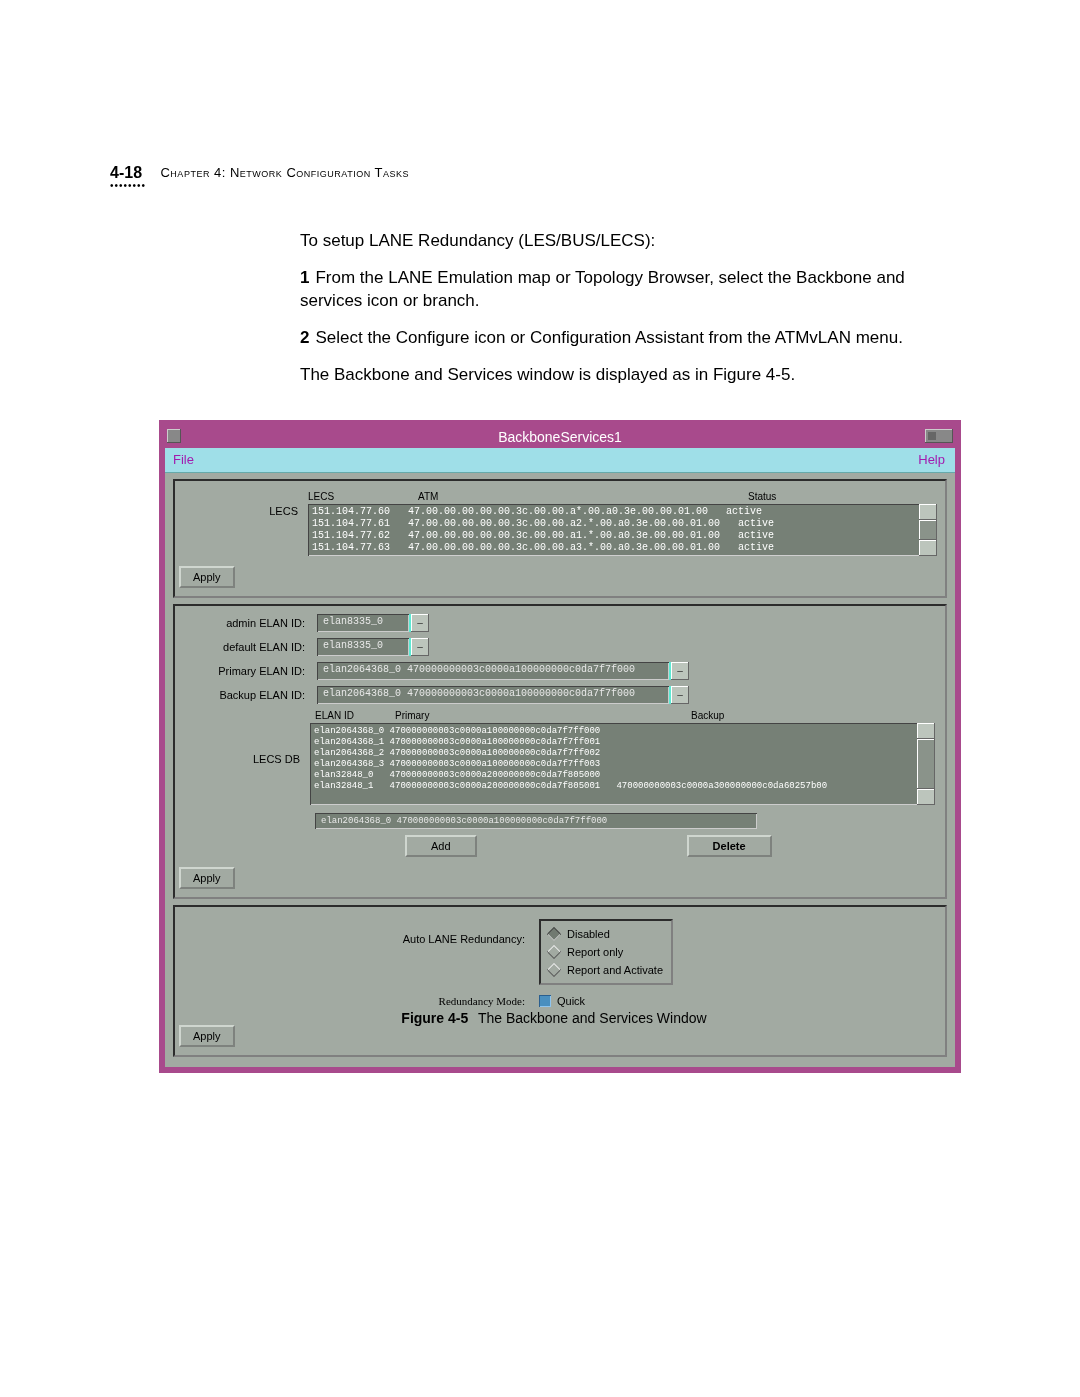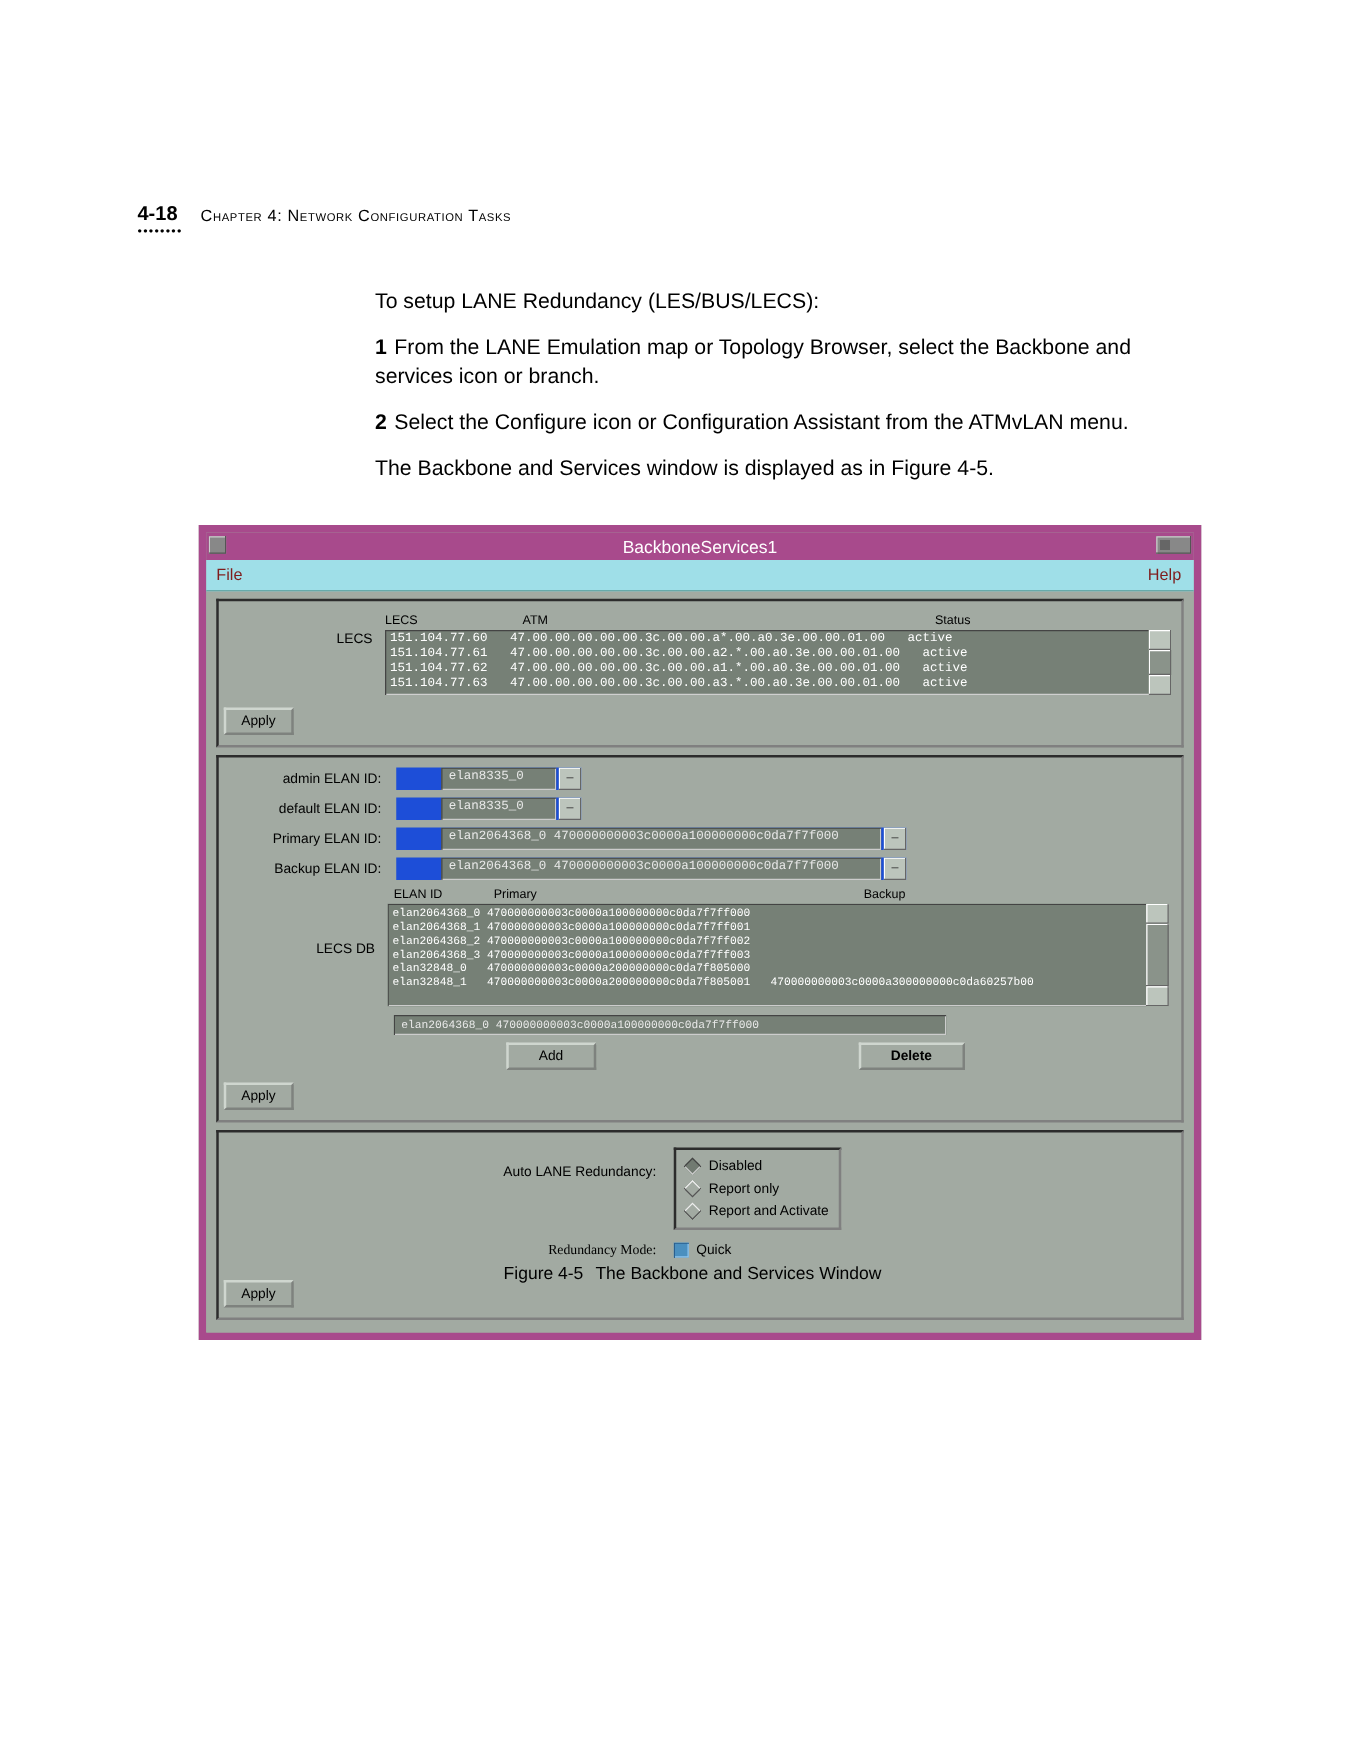--- a/index.html
+++ b/index.html
@@ -89,21 +89,21 @@
     left: 3px; top: 3px;
     width: 8px; height: 8px;
     background: #666;
   }
   .menubar {
     background: #9fdfe8;
     height: 24px;
     line-height: 24px;
     font-size: 13px;
     padding: 0 8px;
-    color: #7f1d1d;
+    color: #a21caf;
     position: relative;
     border-bottom: 1px solid #6aa;
   }
   .menubar .help {
     position: absolute;
     right: 10px;
     top: 0;
   }
   .panel {
     background: #a2aaa2;
@@ -165,22 +165,21 @@
   .formrow {
     display: flex;
     align-items: center;
     margin-bottom: 6px;
     font-size: 11px;
   }
   .formrow .flabel { width: 120px; text-align: right; padding-right: 12px; }
   .dropdown {
     display: inline-flex;
     align-items: center;
-    background: #1d4ed8;
-    padding-left: 36px;
+    background: #5eead4;
   }
   .dropdown .dd-field {
     background: #768076;
     color: #e8e8e8;
     font-family: "Courier New", monospace;
     font-size: 10px;
     padding: 2px 6px;
     box-shadow: inset 1px 1px 0 #444, inset -1px -1px 0 #ccc;
     min-height: 14px;
   }
@@ -296,21 +295,21 @@
     margin-right: 6px;
   }
 
   .caption {
     position: absolute;
     left: 0; right: 0;
     top: 1010px;
     text-align: center;
     font-size: 14px;
   }
-  .caption b { font-weight: normal; margin-right: 6px; margin-left: 28px; }
+  .caption b { font-weight: bold; margin-right: 6px; margin-left: 28px; }
 </style>
 </head>
 <body>
 
 <div class="page-header">
   <span class="page-num">4-18</span>
   <span class="chapter-title">Chapter 4: Network Configuration Tasks</span>
 </div>
 <div class="dotted">••••••••</div>
 

